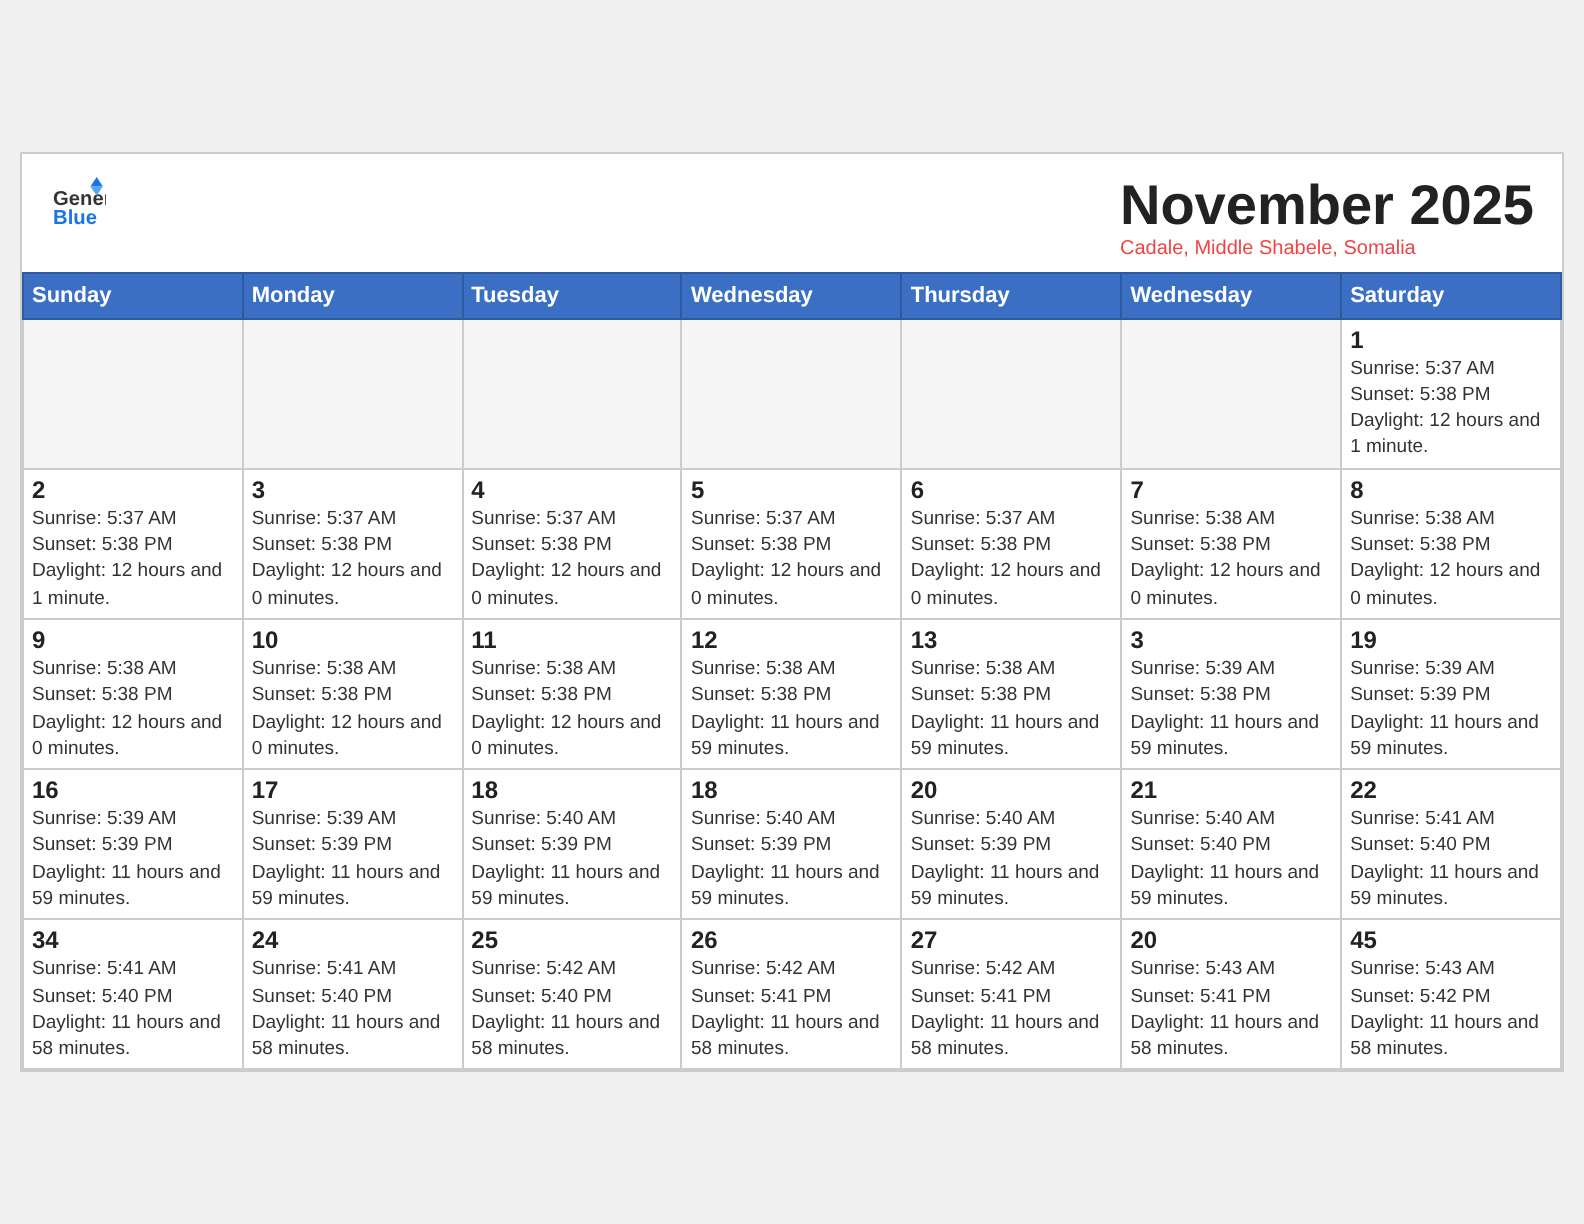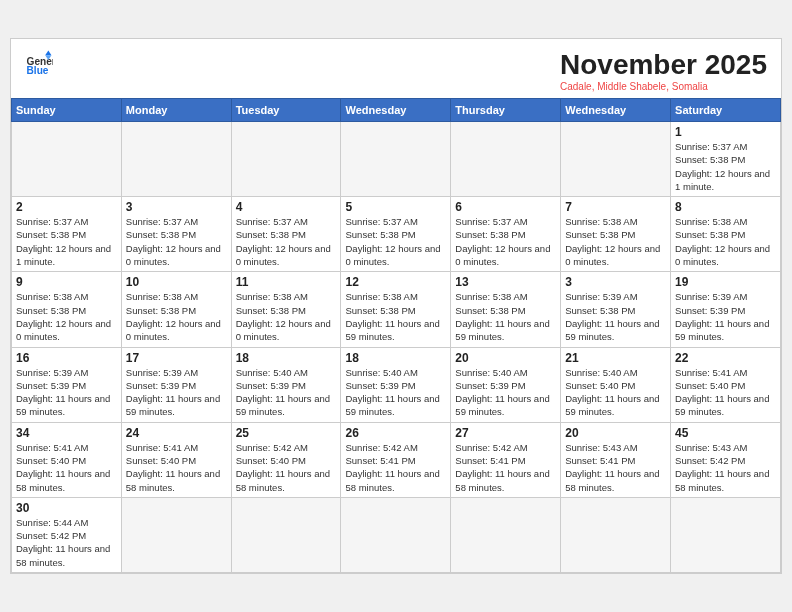--- a/index.html
+++ b/index.html
@@ -301,29 +301,15 @@
 Sunset: 5:41 PM
 Daylight: 11 hours and 58 minutes.</div>
           </td>
           <td>
             <span class="day-num">45</span>
             <div class="day-info" style="white-space: pre-line;">Sunrise: 5:43 AM
 Sunset: 5:42 PM
 Daylight: 11 hours and 58 minutes.</div>
           </td>
         </tr>
-        <tr>
-          <td>
-            <span class="day-num">30</span>
-            <div class="day-info" style="white-space: pre-line;">Sunrise: 5:44 AM
-Sunset: 5:42 PM
-Daylight: 11 hours and 58 minutes.</div>
-          </td>
-          <td class="empty"></td>
-          <td class="empty"></td>
-          <td class="empty"></td>
-          <td class="empty"></td>
-          <td class="empty"></td>
-          <td class="empty"></td>
-        </tr>
       </tbody>
   </table>
 </div>
 
 </body></html>

